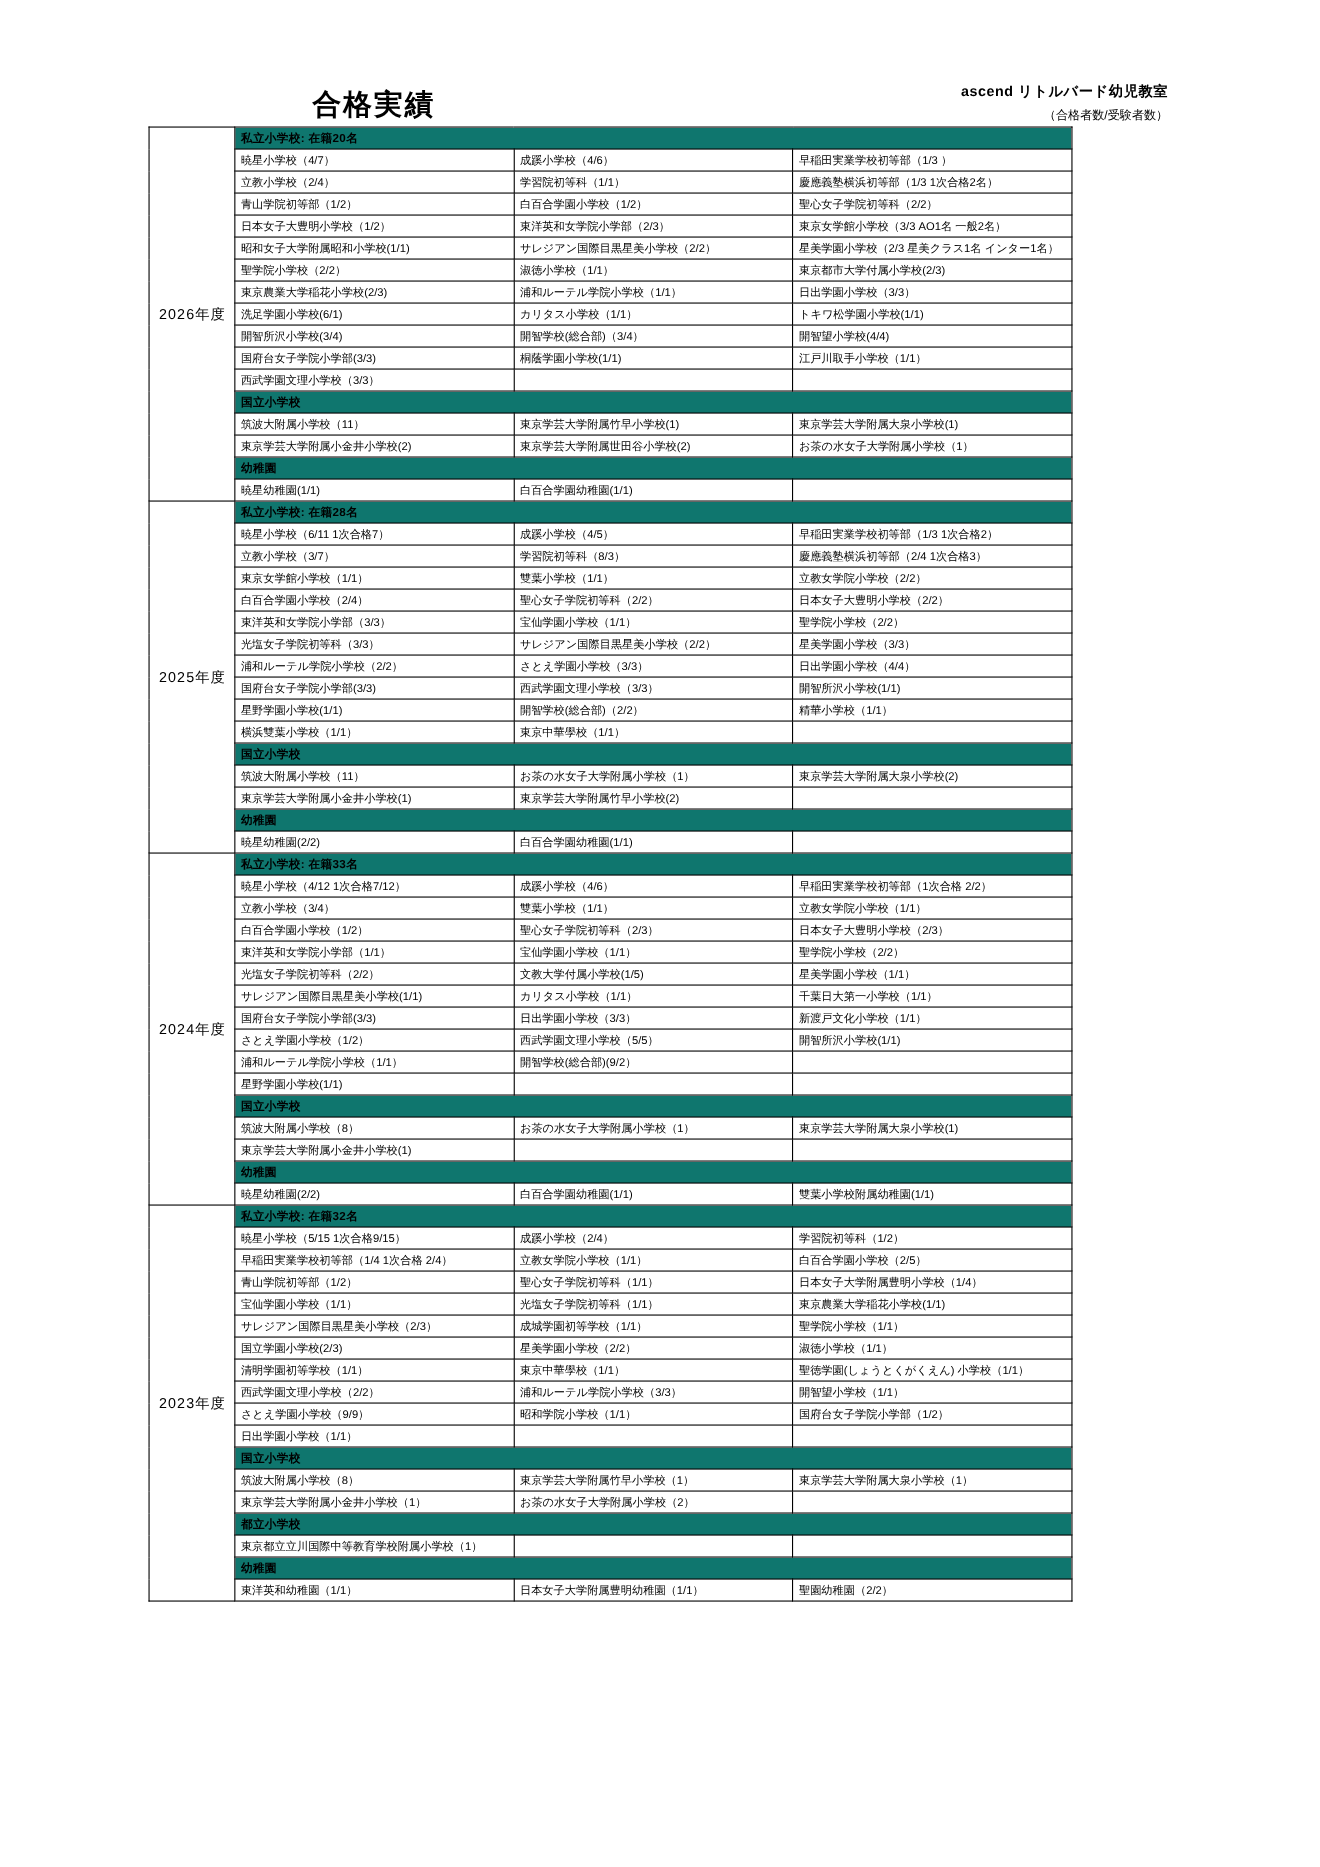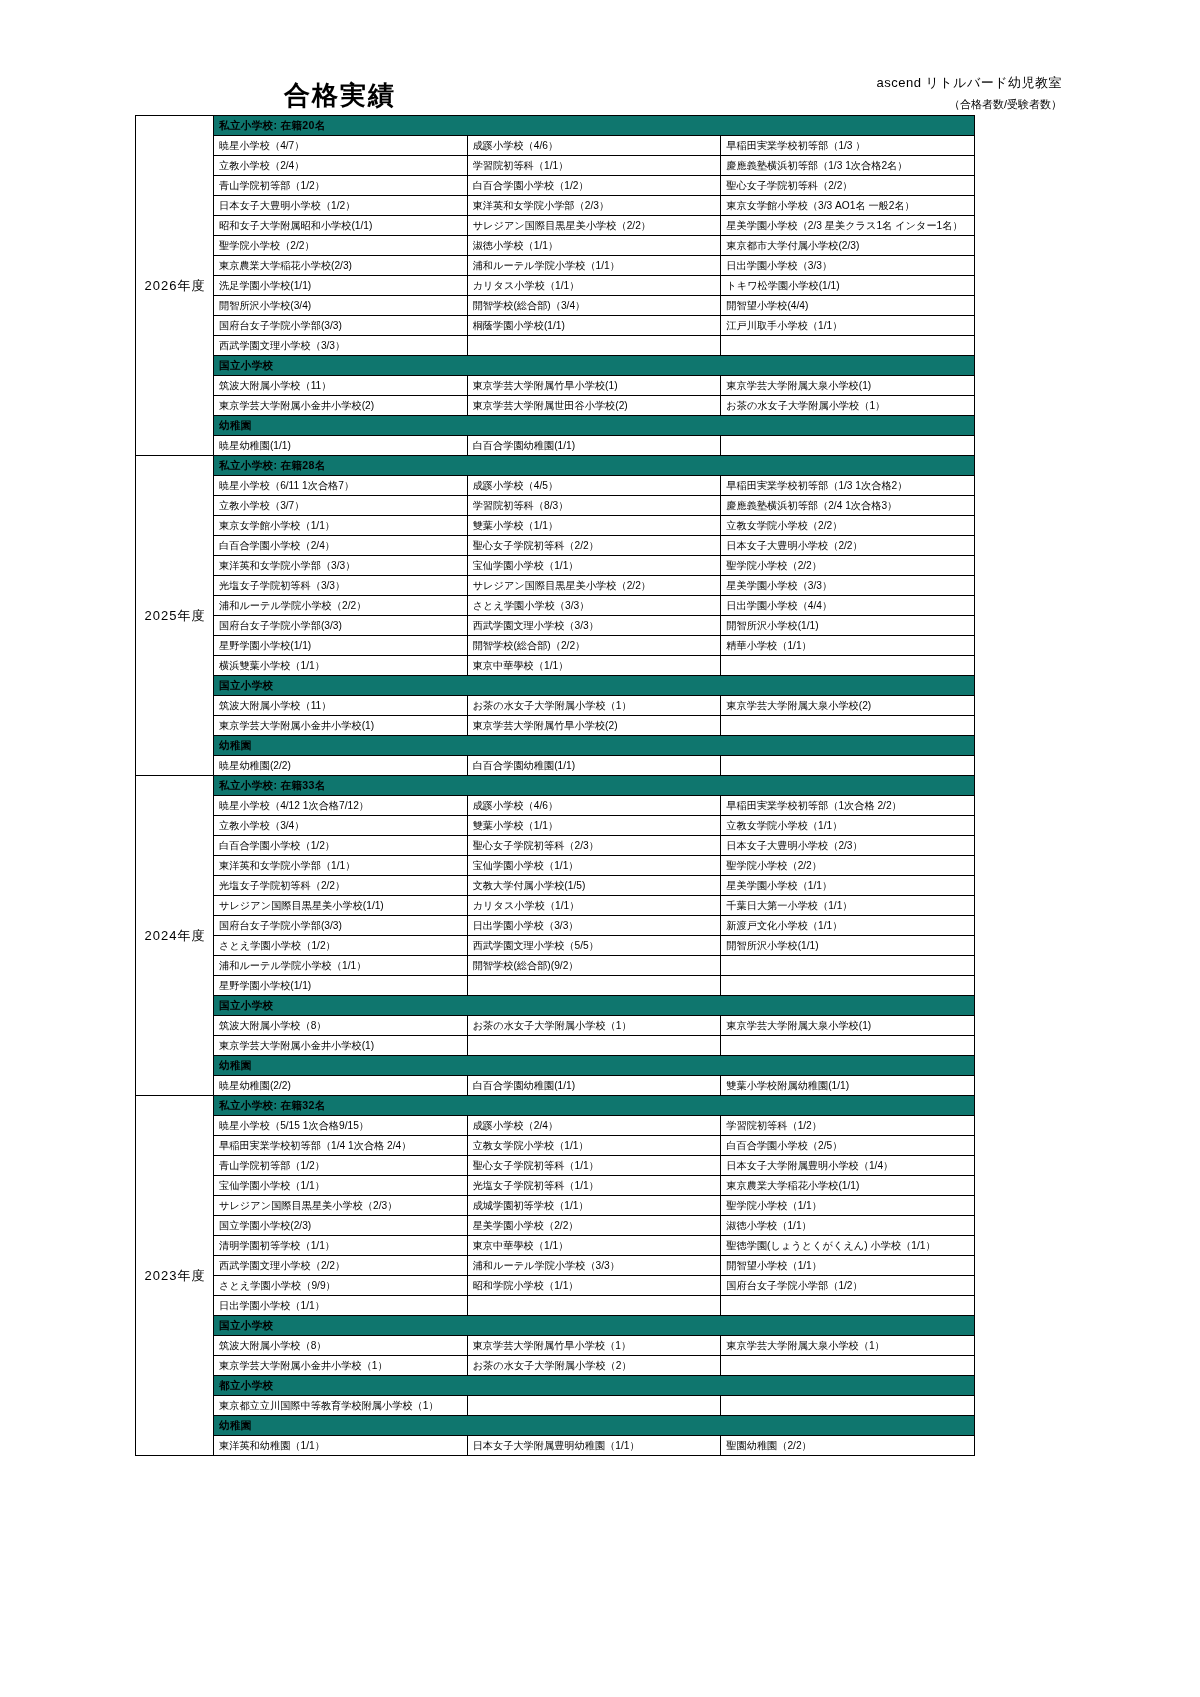--- a/index.html
+++ b/index.html
@@ -19,21 +19,21 @@
     width: 1200px;
     height: 1697px;
     box-sizing: border-box;
     padding: 0;
   }
   .brand {
     position: absolute;
     right: 138px;
     top: 74px;
     font-size: 13px;
-    font-weight: normal;
+    font-weight: bold;
     letter-spacing: 0.5px;
     white-space: nowrap;
   }
   .brand-sub {
     position: absolute;
     right: 138px;
     top: 97px;
     font-size: 11px;
     white-space: nowrap;
   }
@@ -126,21 +126,21 @@
           <td class="cell">聖学院小学校（2/2）</td>
           <td class="cell">淑徳小学校（1/1）</td>
           <td class="cell">東京都市大学付属小学校(2/3)</td>
         </tr>
         <tr>
           <td class="cell">東京農業大学稲花小学校(2/3)</td>
           <td class="cell">浦和ルーテル学院小学校（1/1）</td>
           <td class="cell">日出学園小学校（3/3）</td>
         </tr>
         <tr>
-          <td class="cell">洗足学園小学校(1/1)</td>
+          <td class="cell">洗足学園小学校(6/1)</td>
           <td class="cell">カリタス小学校（1/1）</td>
           <td class="cell">トキワ松学園小学校(1/1)</td>
         </tr>
         <tr>
           <td class="cell">開智所沢小学校(3/4)</td>
           <td class="cell">開智学校(総合部)（3/4）</td>
           <td class="cell">開智望小学校(4/4)</td>
         </tr>
         <tr>
           <td class="cell">国府台女子学院小学部(3/3)</td>

